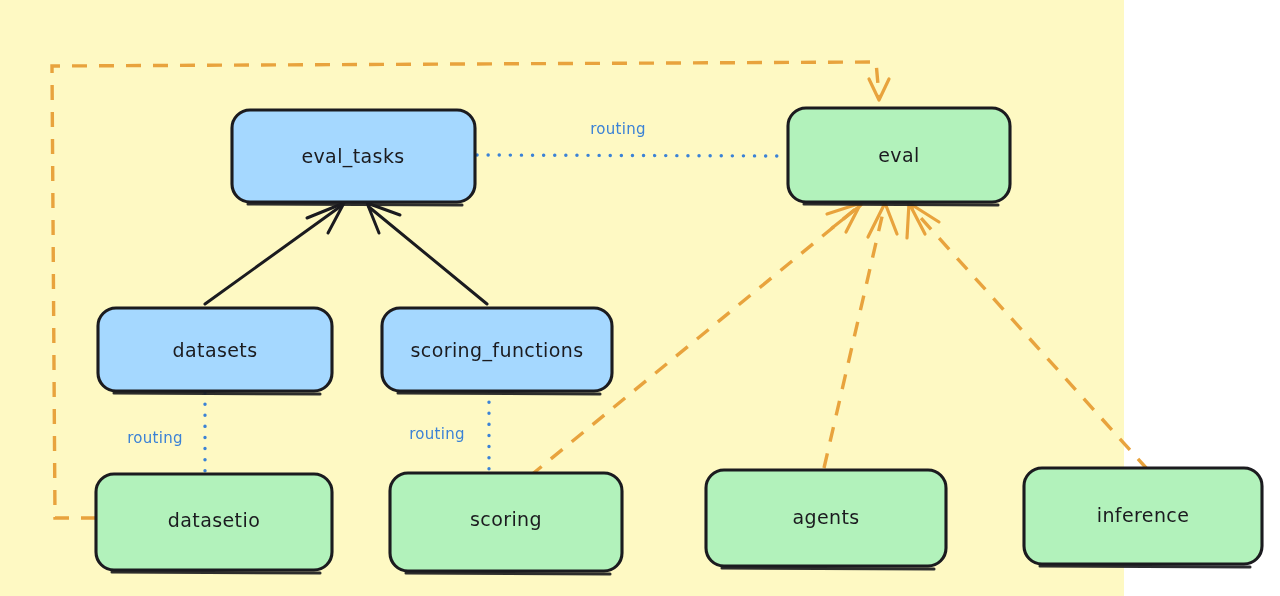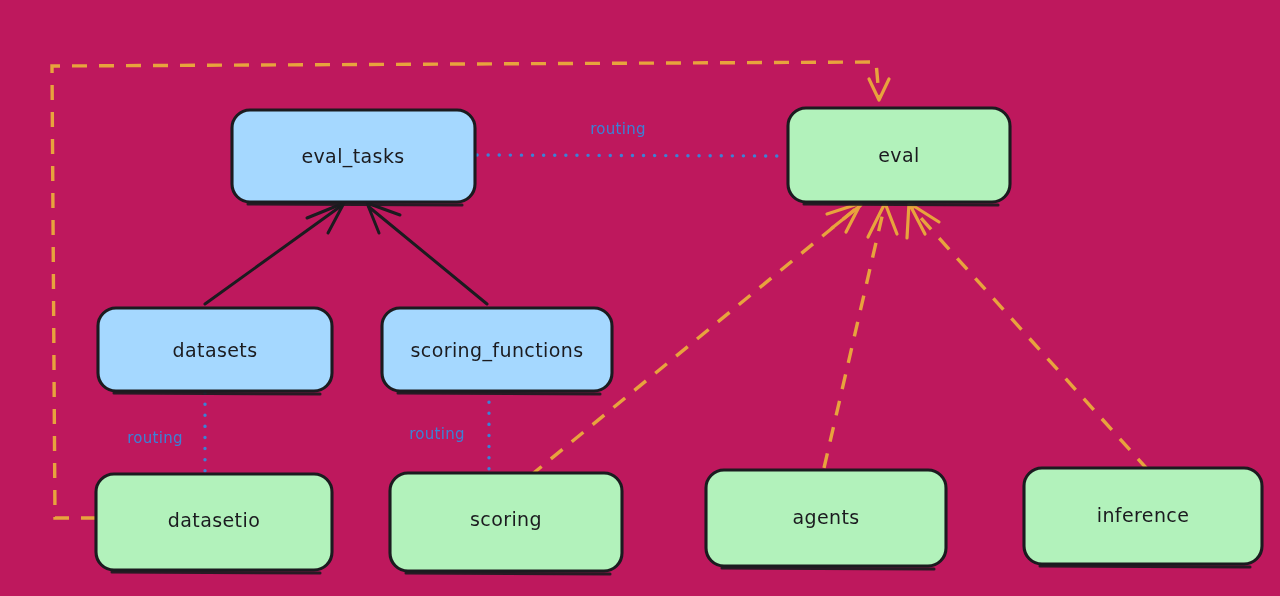--- a/index.html
+++ b/index.html
@@ -9,23 +9,23 @@
     background: #ffffff;
   }
   body {
     width: 1280px;
     height: 596px;
     overflow: hidden;
     font-family: "DejaVu Sans", sans-serif;
   }
   #diagram-root {
     position: relative;
-    width: 1280px;
+    width: 1124px;
     height: 596px;
-    background: #be185d;
+    background: #fef9c3;
   }
   svg#diagram-canvas {
     position: absolute;
     left: 0;
     top: 0;
     width: 1280px;
     height: 596px;
     display: block;
   }
   .node-label {

